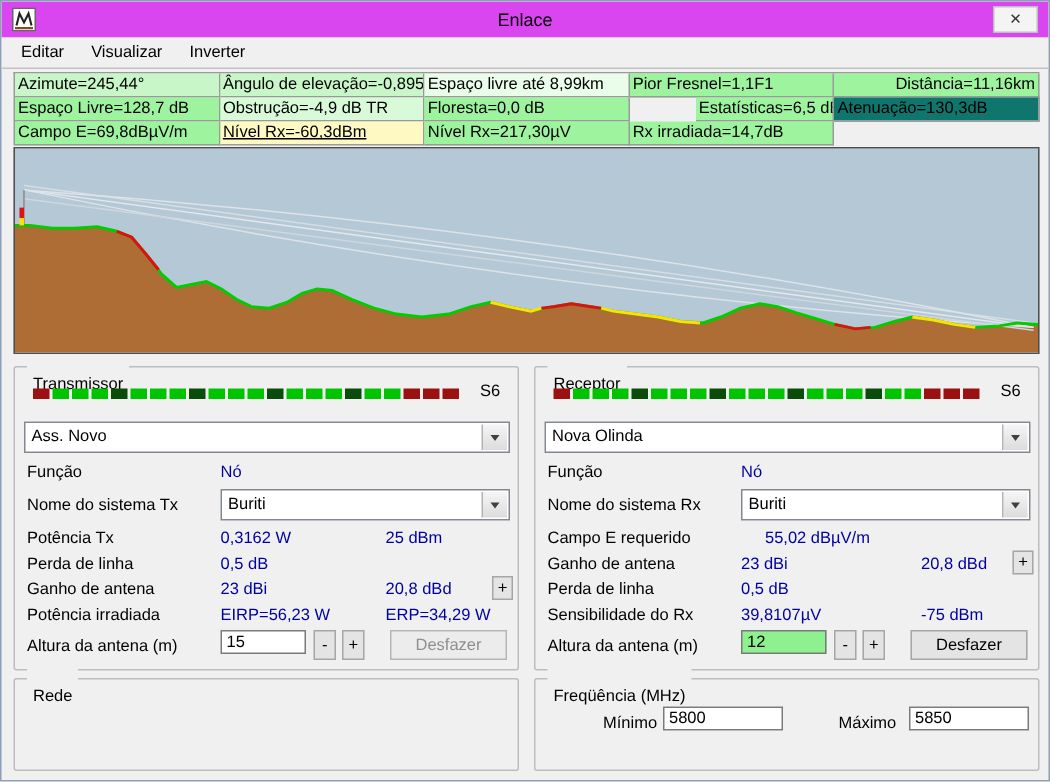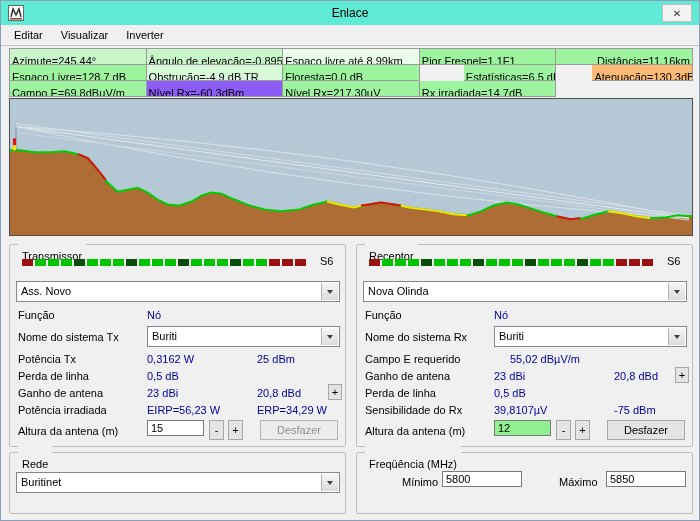--- a/index.html
+++ b/index.html
@@ -3,35 +3,35 @@
 <meta charset="utf-8">
 <style>
   html,body{margin:0;padding:0;background:#d8d8d8;}
   *{box-sizing:border-box;}
   #win{
     position:relative;width:700px;height:521px;background:#f0f0f0;
     border:1px solid #89a0b8;font-family:"Liberation Sans",sans-serif;
     font-size:11px;color:#000;overflow:hidden;
   }
   
-  .titlebar{position:absolute;left:0;top:0;right:0;height:24px;background:#5eead4;}
+  .titlebar{position:absolute;left:0;top:0;right:0;height:24px;background:#d946ef;}
   .wtitle{position:absolute;left:0;right:0;top:5px;text-align:center;font-size:12px;}
   .appicon{position:absolute;left:7px;top:4px;width:16px;height:16px;}
   .closebtn{position:absolute;left:661px;top:3px;width:30px;height:18px;border:1px solid #bfbfbf;
     display:flex;align-items:center;justify-content:center;font-size:10px;color:#333;background:#f4f4f4;}
   
   .menubar{position:absolute;left:0;top:24px;right:0;height:21px;display:flex;align-items:center;
     padding-left:4px;border-bottom:1px solid #c3c3c3;background:#f0f0f0;}
   .mitem{padding:3px 9px;}
   
   .sgrid{position:absolute;left:8px;top:47px;width:684px;display:grid;
     grid-template-columns:repeat(5,1fr);grid-auto-rows:16px;
     border-top:1px solid #9a9a9a;border-left:1px solid #9a9a9a;}
   .cell{border-right:1px solid #9a9a9a;border-bottom:1px solid #9a9a9a;
-    padding:6px 2px 0 2px;white-space:nowrap;overflow:hidden;font-size:11px;line-height:13px;}
+    padding:1px 2px 0 2px;white-space:nowrap;overflow:hidden;font-size:11px;line-height:13px;}
   
   .chart{position:absolute;left:8px;top:97px;width:684px;height:138px;border:1px solid #4e4e4e;background:#b5c8d6;}
   .chart svg{display:block;width:100%;height:100%;}
   
   .gbox{position:absolute;border:1px solid #bdbdbd;border-radius:2px;}
   .glegend{position:absolute;top:-8px;left:8px;background:#f0f0f0;padding:12px 4px;font-size:11px;line-height:14px;}
   .lbl{position:absolute;font-size:11px;white-space:nowrap;}
   .val{position:absolute;font-size:11px;color:#0000a0;white-space:nowrap;}
   
   .combo{position:absolute;height:21px;background:#fff;border:1px solid #828790;}
@@ -74,23 +74,23 @@
   <div class="sgrid">
       <div class="cell" style="background: rgb(200, 246, 200);">Azimute=245,44°</div>
       <div class="cell" style="background: rgb(200, 246, 200);">Ângulo de elevação=-0,895°</div>
       <div class="cell" style="background: rgb(234, 252, 234);">Espaço livre até 8,99km</div>
       <div class="cell" style="background: rgb(158, 244, 158);">Pior Fresnel=1,1F1</div>
       <div class="cell" style="background: rgb(158, 244, 158); text-align: right;">Distância=11,16km</div>
       <div class="cell" style="background: rgb(158, 244, 158);">Espaço Livre=128,7 dB</div>
       <div class="cell" style="background: rgb(217, 250, 217);">Obstrução=-4,9 dB TR</div>
       <div class="cell" style="background: rgb(158, 244, 158);">Floresta=0,0 dB</div>
       <div class="cell" style="background: rgb(158, 244, 158); margin-left: 44px;">Estatísticas=6,5 dB</div>
-      <div class="cell" style="background: #fdba74; margin-left: 36px;">Atenuação=130,3dB</div>
+      <div class="cell" style="background: #0f766e;">Atenuação=130,3dB</div>
       <div class="cell" style="background: rgb(158, 244, 158);">Campo E=69,8dBµV/m</div>
-      <div class="cell" style="background: #8b5cf6;">Nível Rx=-60,3dBm</div>
+      <div class="cell" style="background: #fef9c3; text-decoration: underline;">Nível Rx=-60,3dBm</div>
       <div class="cell" style="background: rgb(158, 244, 158);">Nível Rx=217,30µV</div>
       <div class="cell" style="background: rgb(158, 244, 158);">Rx irradiada=14,7dB</div>
     </div>
 
   <div class="chart">
     <svg viewBox="0 0 684 138" preserveAspectRatio="none">
       <rect x="0" y="0" width="684" height="138" fill="#b5c8d6"></rect>
 
       <path d="M0,52 L10,52 L25,54 L40,54 L55,53 L68,56 L78,60 L88,72 L98,85 L108,94 L118,92 L128,90 L138,95 L148,102 L158,107 L170,108 L182,104 L192,98 L202,95 L212,96 L225,102 L240,108 L255,112 L272,114 L290,112 L305,107 L318,104 L330,107 L345,110 L360,107 L372,105 L385,107 L400,110 L415,112 L430,114 L445,117 L460,118 L472,114 L485,108 L498,105 L510,107 L522,111 L535,115 L548,119 L562,122 L575,121 L588,117 L600,114 L614,116 L628,119 L642,121 L658,120 L670,118 L684,119 L684,138 L0,138 Z" fill="#ae6d35"></path>
 
@@ -247,26 +247,20 @@
 
     <span class="lbl" style="left:8px;top:180px;">Altura da antena (m)</span>
     <input class="tin" style="left: 137px; top: 175px; width: 57px; background: rgb(142, 240, 142);" value="12">
     <div class="pbtn" style="left:199px;top:175px;width:15px;height:20px;">-</div>
     <div class="pbtn" style="left:218px;top:175px;width:15px;height:20px;">+</div>
     <div class="pbtn" style="left:250px;top:175px;width:78px;height:20px;">Desfazer</div>
   </div>
 
   <div class="gbox" style="left:8px;top:451px;width:337px;height:62px;">
     <span class="glegend">Rede</span>
-    <div class="combo" style="left:6px;top:19px;width:324px;">
-      <span class="ctxt">Buritinet</span>
-      <span class="dd">
-          <span class="arr"></span>
-        </span>
-    </div>
   </div>
 
   <div class="gbox" style="left:355px;top:451px;width:337px;height:62px;">
     <span class="glegend">Freqüência (MHz)</span>
     <span class="lbl" style="left:45px;top:23px;">Mínimo</span>
     <input class="tin" style="left: 85px; top: 18px; width: 80px;" value="5800">
     <span class="lbl" style="left:202px;top:23px;">Máximo</span>
     <input class="tin" style="left: 249px; top: 18px; width: 80px;" value="5850">
   </div>
 

